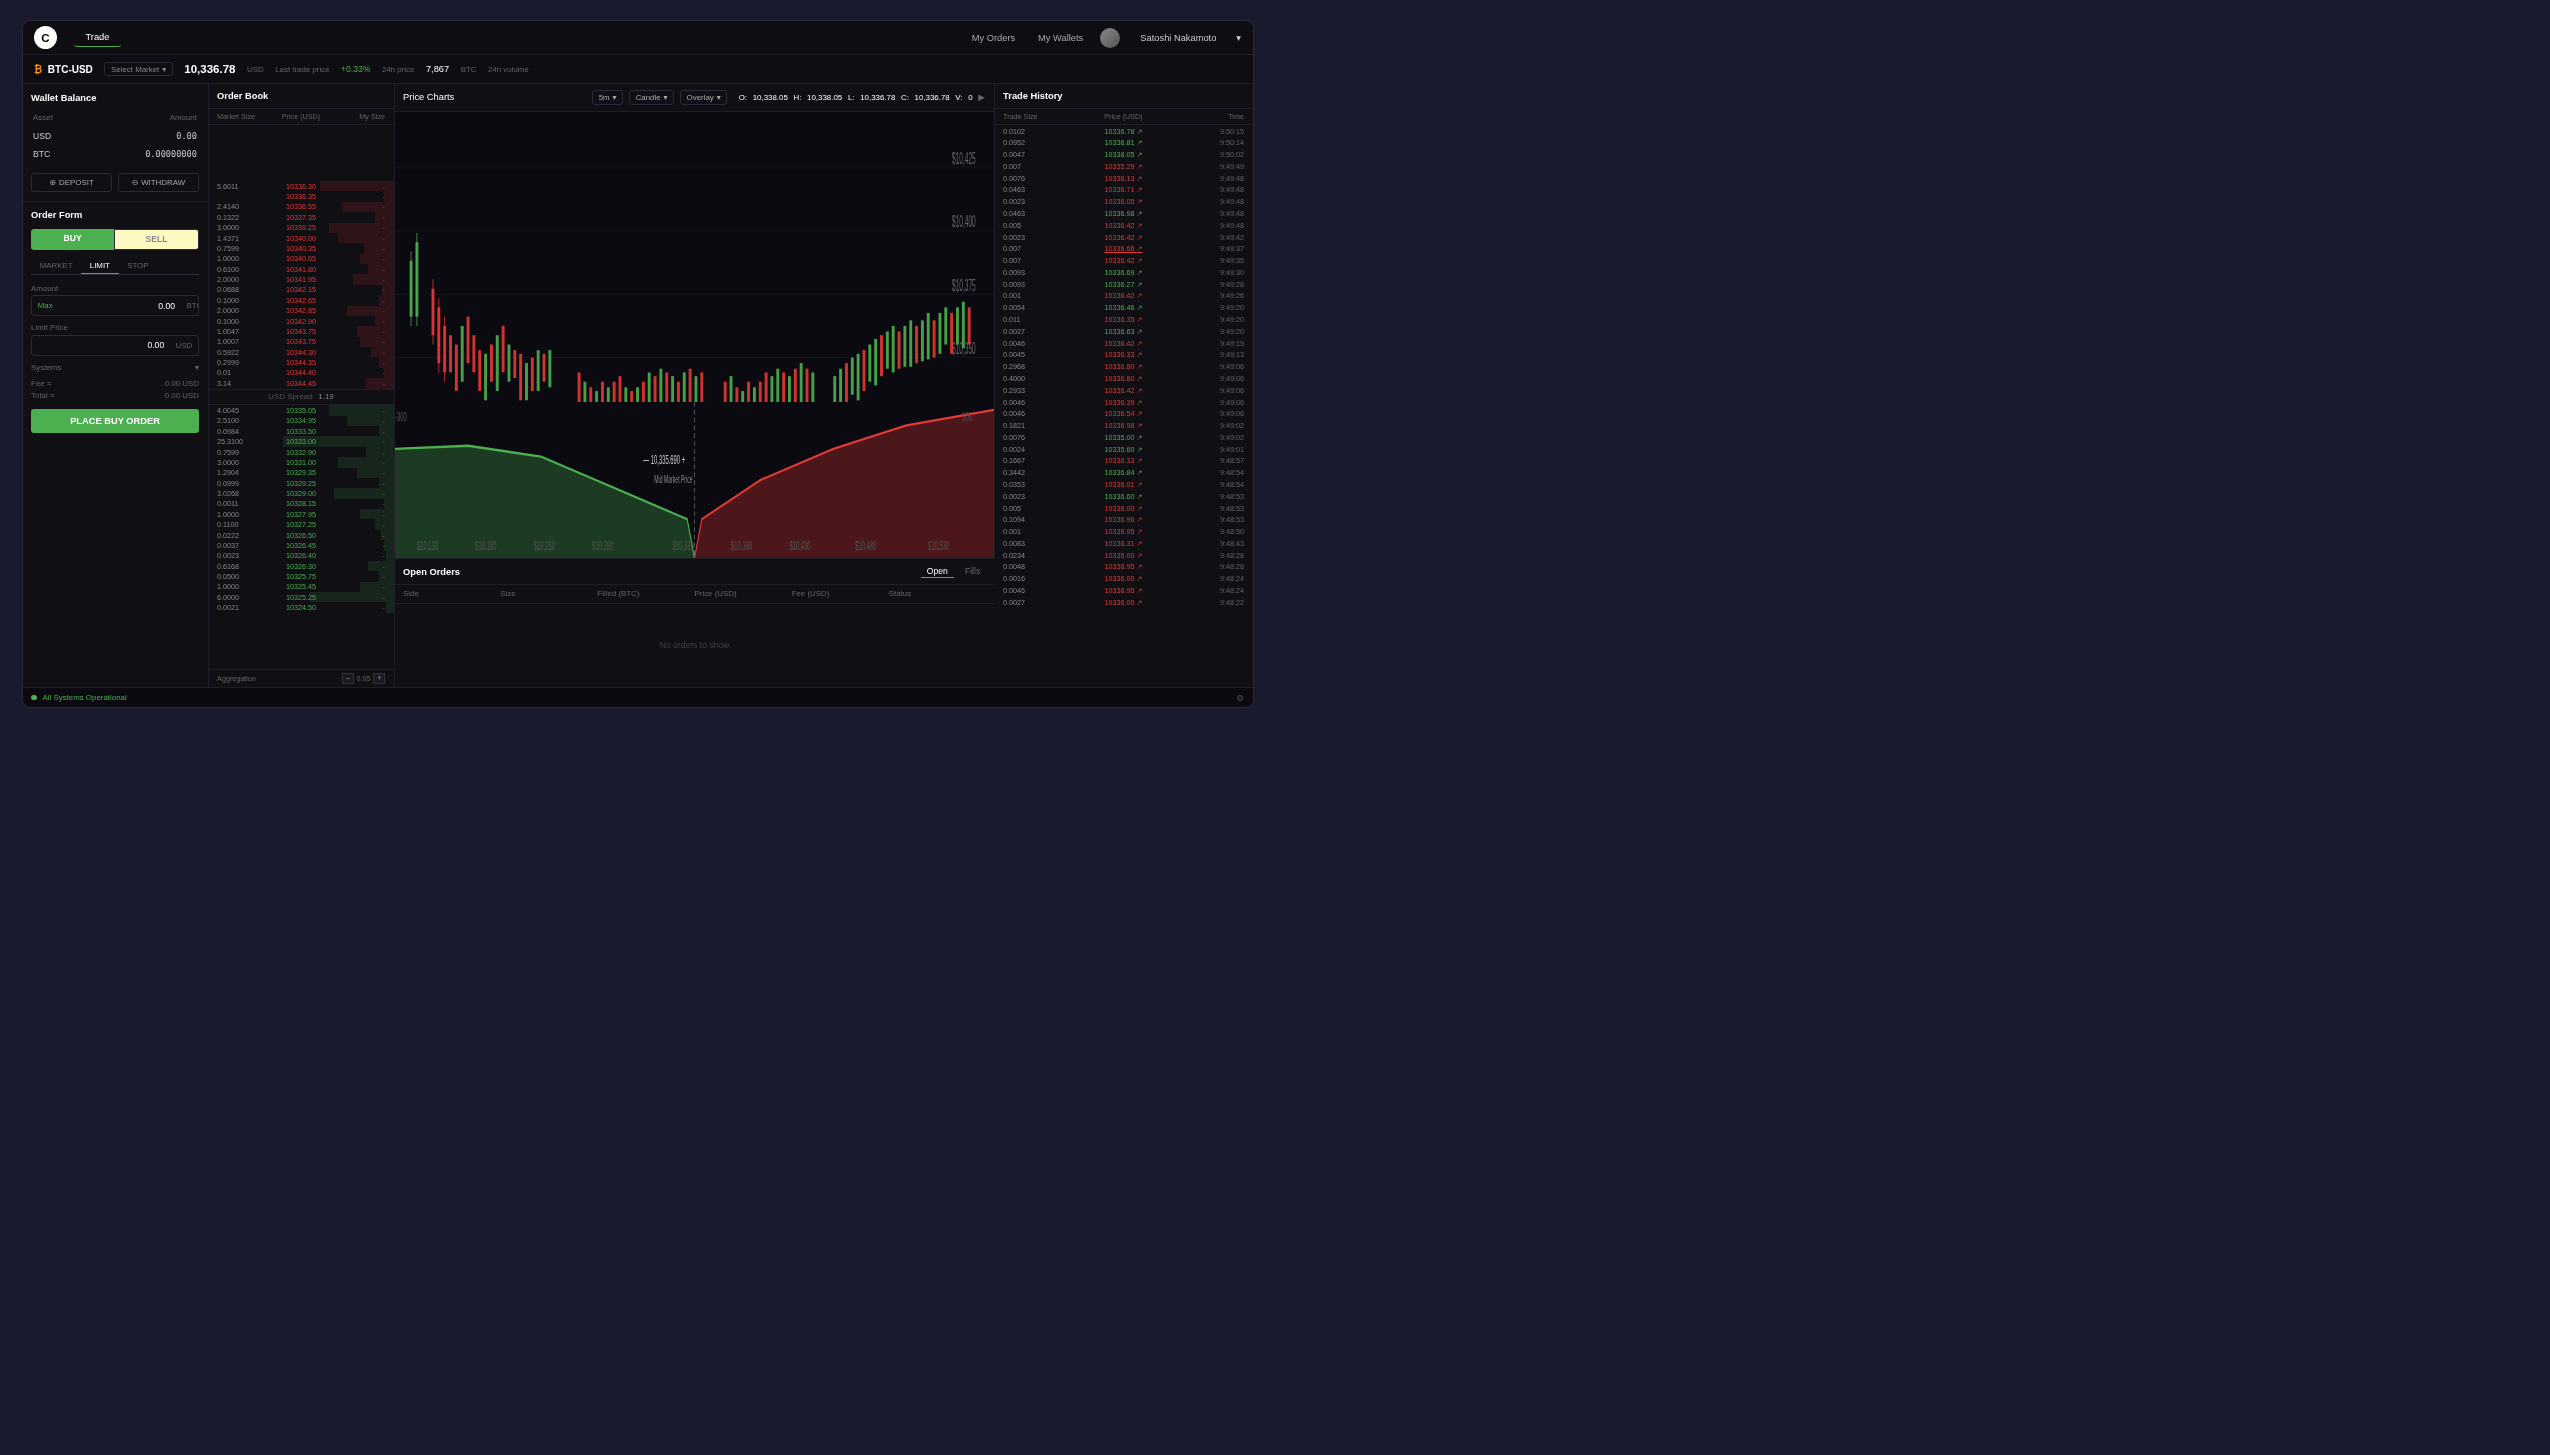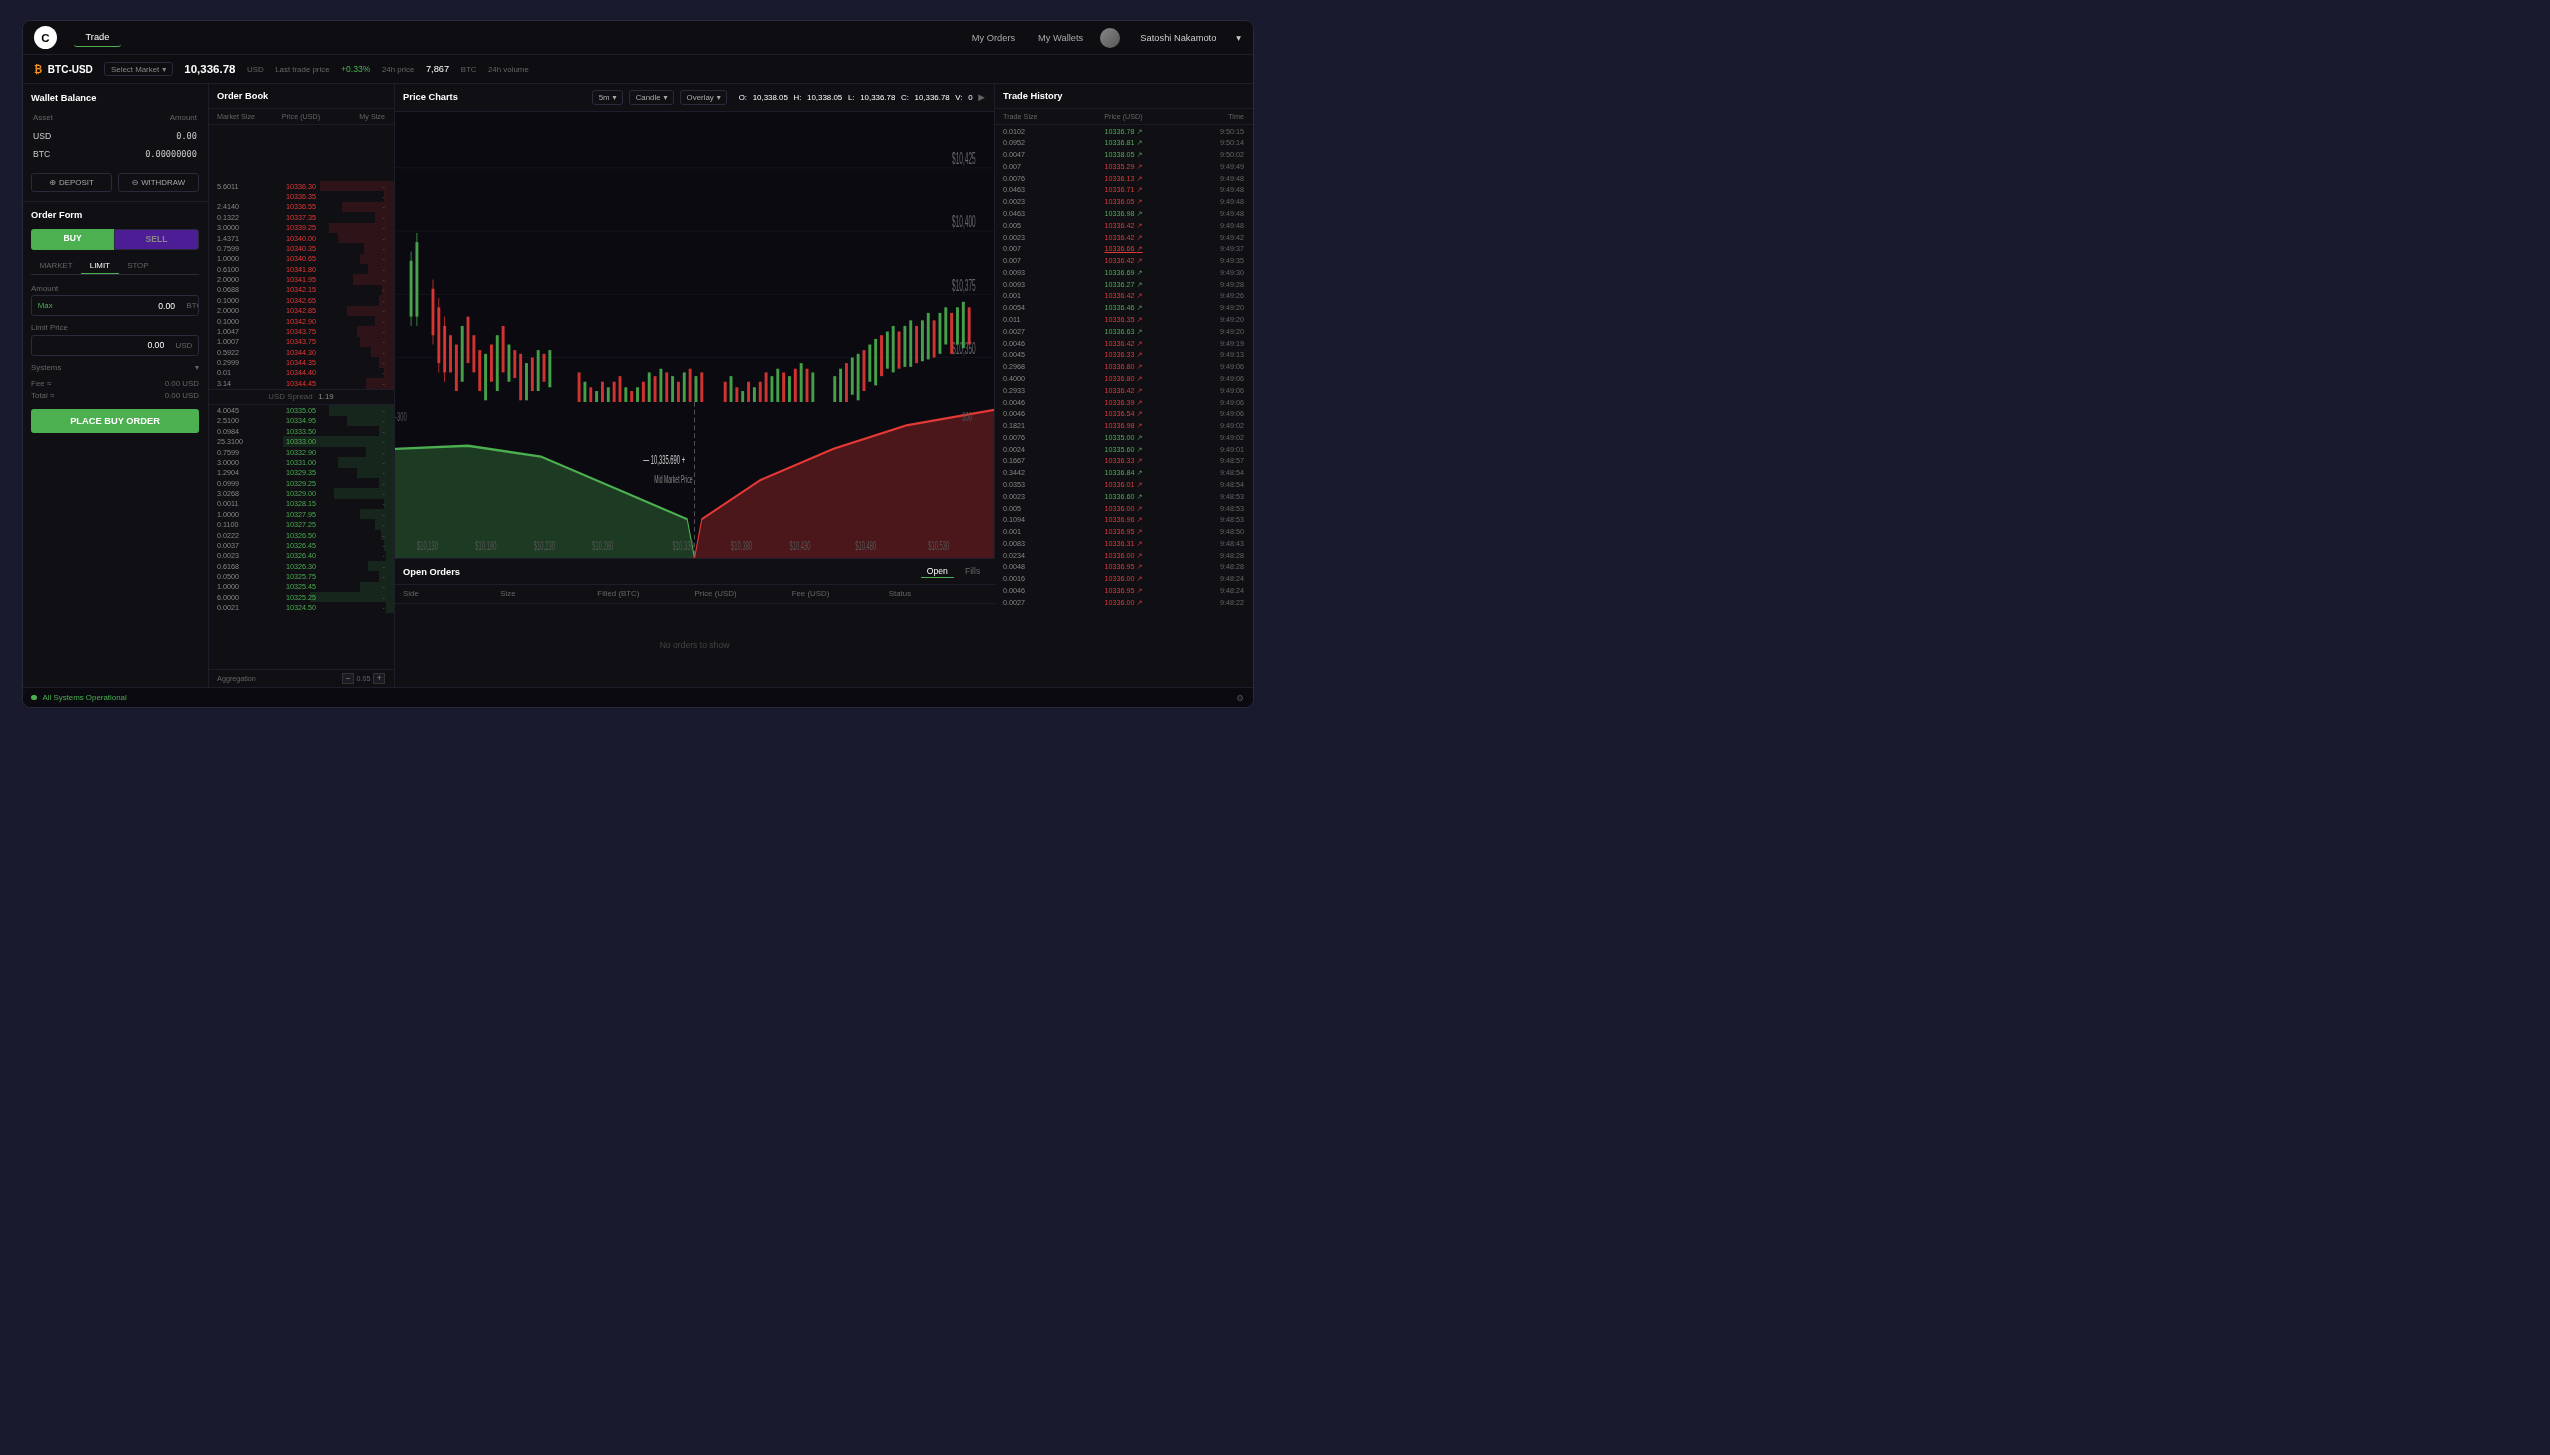--- a/index.html
+++ b/index.html
@@ -233,21 +233,21 @@
       color: #fff;
     }
     .sell-tab {
       flex: 1;
       padding: 4.3px;
       text-align: center;
       cursor: pointer;
       font-size: 8.6px;
       font-weight: 600;
       border-radius: 0 2.9px 2.9px 0;
-      background: #4c1d95;
+      background: #fef9c3;
       color: #888;
       border: 0.7px solid #2a2a3a;
     }
     .order-type-tabs {
       display: flex;
       border-bottom: 0.7px solid #2a2a3a;
       margin-bottom: 8.6px;
     }
     .order-type-tab {
       padding: 2.9px 8.6px;
@@ -430,21 +430,21 @@
     }
     .chart-header {
       display: flex;
       align-items: center;
       padding: 5.7px 8.6px;
       border-bottom: 0.7px solid #1e1e2a;
       gap: 5.7px;
     }
     .chart-header-title {
       font-size: 9.3px;
-      font-weight: 700;
+      font-weight: 400;
       color: #fff;
       flex: 1;
     }
     .chart-controls {
       display: flex;
       align-items: center;
       gap: 5.7px;
     }
     .chart-dropdown {
       display: flex;

